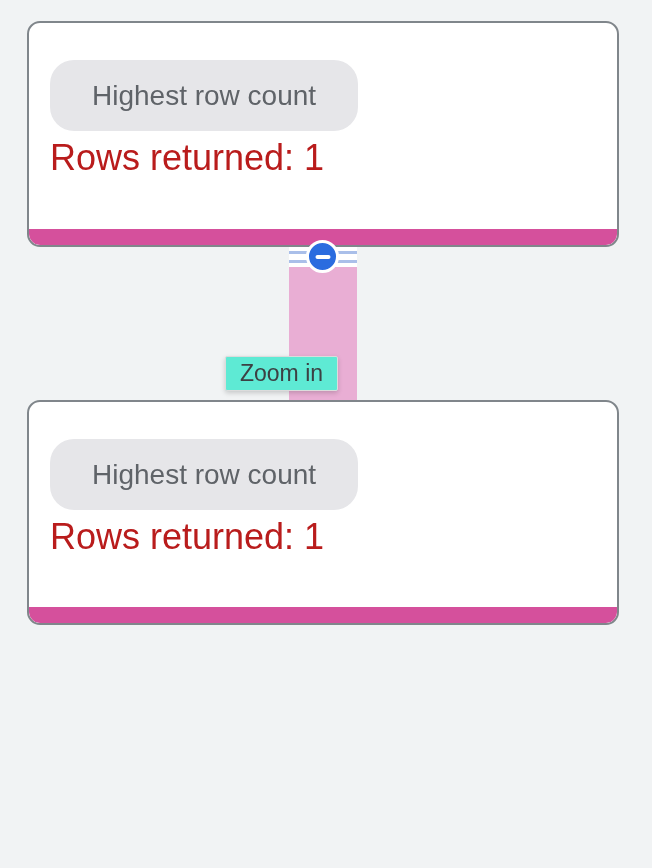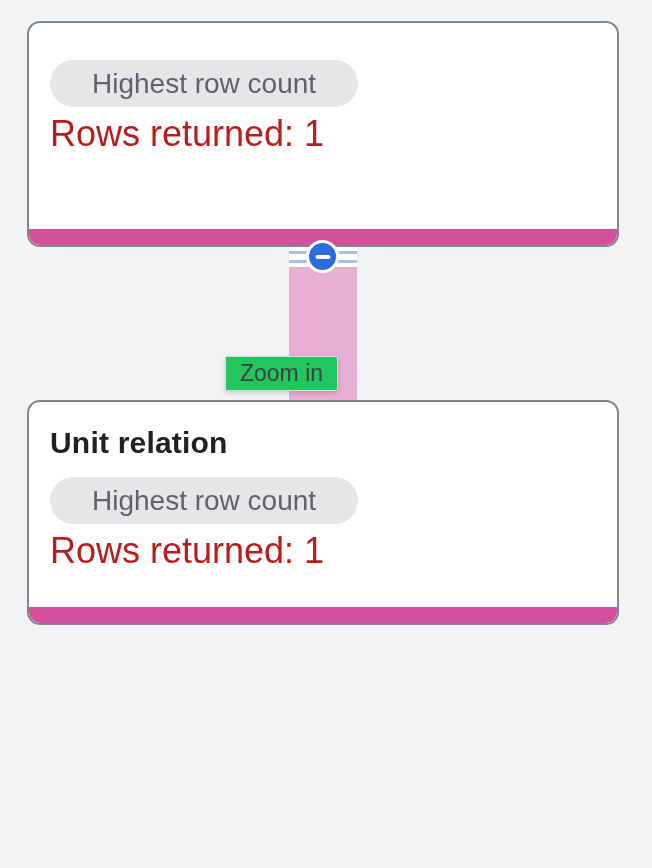--- a/index.html
+++ b/index.html
@@ -34,21 +34,21 @@
     font-size: 30px;
     line-height: 38px;
     font-weight: 600;
     letter-spacing: 0.2px;
     color: #202124;
   }
   .badge {
     display: inline-flex;
     align-items: center;
     height: 47px;
-    padding: 0 42px;
+    padding: 12px 42px;
     margin-top: 15px;
     background: #e6e6e9;
     border-radius: 24px;
   }
   .badge-text {
     font-size: 28px;
     color: #5f6368;
     white-space: nowrap;
   }
   .rows-label {
@@ -117,21 +117,21 @@
     background: #ffffff;
     border-radius: 2px;
   }
   .tooltip {
     position: absolute;
     left: 225px;
     top: 356px;
     width: 113px;
     height: 35px;
     box-sizing: border-box;
-    background: #22c55e;
+    background: #5eead4;
     border: 1px solid #dcdcdc;
     border-radius: 2px;
     box-shadow: 0 2px 5px rgba(0,0,0,0.18);
     display: flex;
     align-items: center;
     justify-content: center;
     font-size: 23px;
     color: #3c4043;
     z-index: 4;
   }
@@ -159,21 +159,20 @@
   </div>
 
   <button class="collapse-btn">
     <span class="minus-glyph"></span>
   </button>
 
   <div class="tooltip">Zoom in</div>
 
   <div class="node node-2">
     <div class="node-body">
-      <h2 class="node-title">Unit relation</h2>
       <div class="badge">
         <span class="badge-text">Highest row count</span>
       </div>
       <div class="rows-label">Rows returned: 1</div>
     </div>
     <div class="accent-bar"></div>
   </div>
 
 </div>
 

